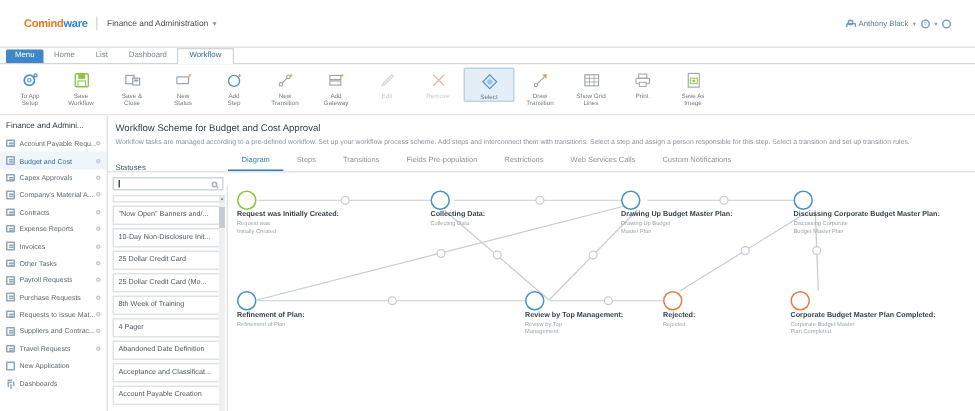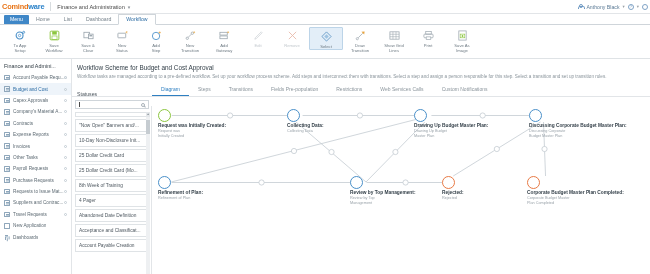--- a/index.html
+++ b/index.html
@@ -5,23 +5,23 @@
   * { box-sizing: border-box; margin:0; padding:0; }
   html,body { width:650px; height:274px; overflow:hidden; }
   body {
     font-family: "Liberation Sans", sans-serif;
     font-size: 5.2px;
     color:#3a3a3a;
     background:#ffffff;
   }
   
   .topbar {
-    height:14px; display:flex; align-items:center;
+    height:32px; display:flex; align-items:center;
     border-bottom:1px solid #e2e5e8; background:#fff;
-    padding:0 2px;
+    padding:0 16px;
   }
   .logo { font-size:7.4px; font-weight:bold; letter-spacing:-0.2px; }
   .logo .c1 { color:#e8761a; }
   .logo .c2 { color:#2b82c9; }
   .logo-sep { width:1px; height:9px; background:#d8dcdf; margin:0 6px; }
   .app-title { font-size:5.6px; color:#4a4a4a; }
   .caret { font-size:5px; color:#8b9196; margin-left:3px; }
   .topbar-right { margin-left:auto; display:flex; align-items:center; gap:3px; font-size:5.2px; color:#5c7b96; }
   .tb-ico { width:6px; height:6px; display:inline-block; position:relative; }
   .person-ico::before{content:"";position:absolute;left:2px;top:0.3px;width:2px;height:2px;border-radius:50%;border:0.6px solid #6f9ac4;}

